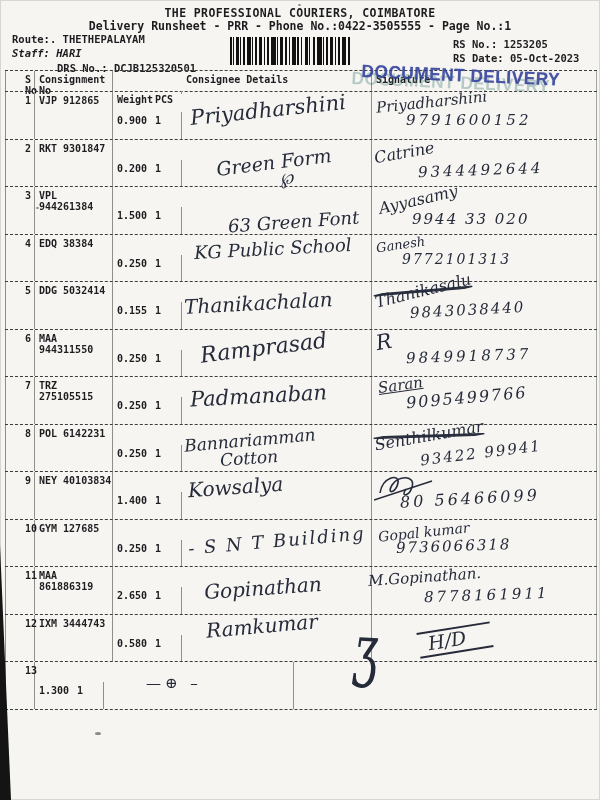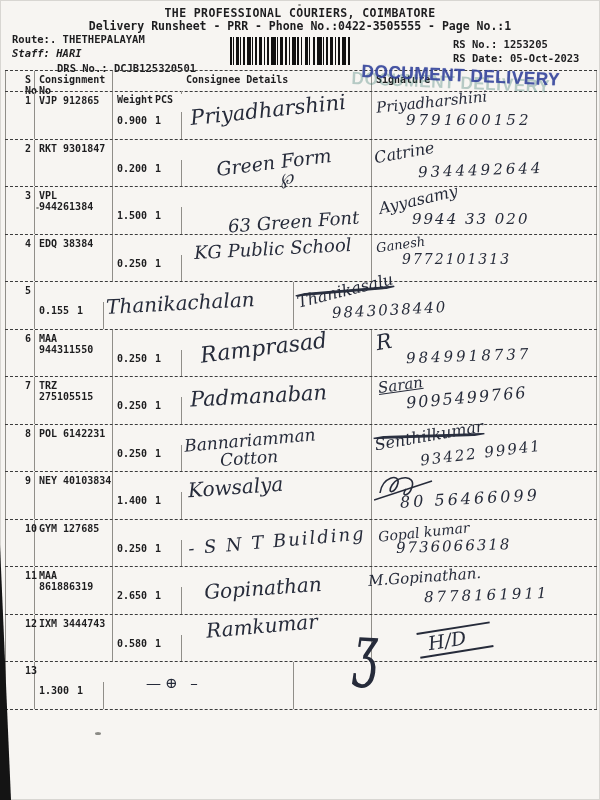--- a/index.html
+++ b/index.html
@@ -205,20 +205,21 @@
           <span class="hw cns-4">KG Public School</span>
         </div>
       <div class="cell c-sig">
         <span class="hw sgn-4">Ganesh</span>
         <span class="hw sigph sgp-4">9772101313</span>
       </div>
     </div>
 
     <div class="trow">
       <div class="cell c-sno">5</div>
+      <div class="cell c-con">DDG 5032414</div>
       <div class="cell c-wp"><span>0.155</span><span class="pcs">1</span></div>
       <div class="cell c-det">
           <span class="hw cns-5">Thanikachalan</span>
         </div>
       <div class="cell c-sig">
         <span class="hw sgn-5 strike">Thanikasalu</span>
         <span class="hw sigph sgp-5">9843038440</span>
       </div>
     </div>
 

